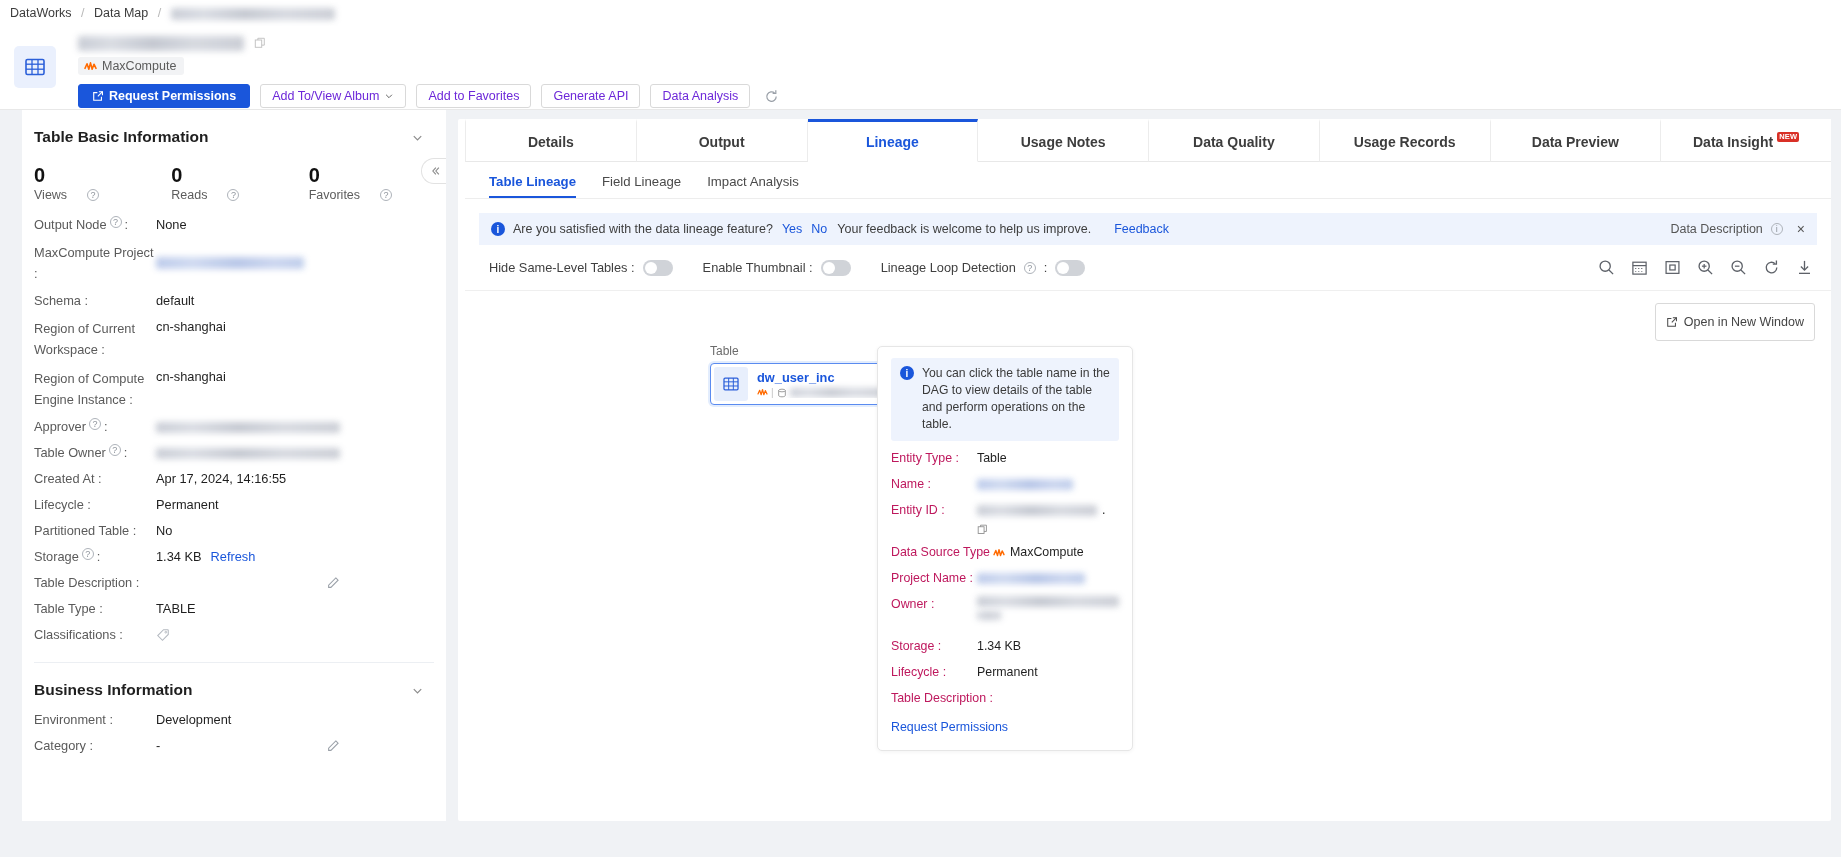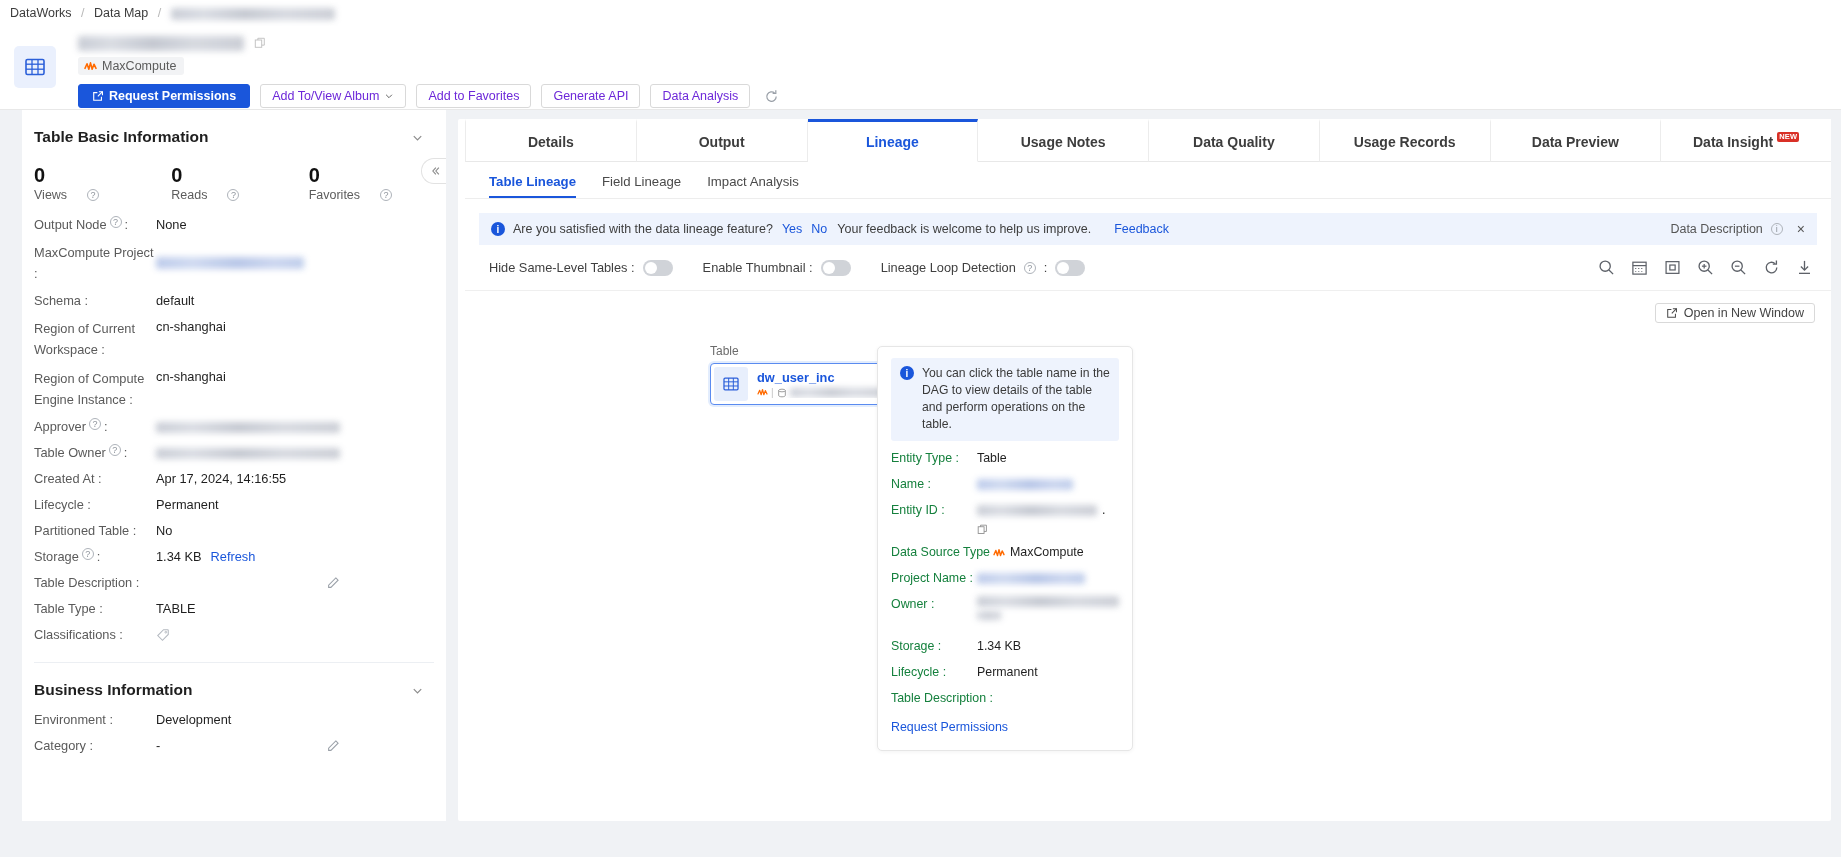--- a/index.html
+++ b/index.html
@@ -88,39 +88,39 @@
   #banner .right { margin-left:auto; display:flex; align-items:center; gap:8px; color:#555; }
   
   #controls { display:flex; align-items:center; padding:14px 18px 14px 24px; border-bottom:1px solid #efefef; }
   .ctl { display:flex; align-items:center; gap:8px; font-size:12.8px; color:#3f3f3f; margin-right:30px; }
   .toggle { width:30px; height:16px; border-radius:8px; background:#d0d3d8; position:relative; cursor:pointer; }
   .toggle::after { content:""; position:absolute; top:2px; left:2px; width:12px; height:12px; border-radius:50%; background:#fff; }
   #gtools { margin-left:auto; display:flex; align-items:center; gap:16px; color:#5d6168; }
   .gtool { cursor:pointer; display:inline-flex; }
   
   #canvas { position:relative; height:476px; }
-  #open-new { position:absolute; right:16px; top:12px; height:20px; border:1px solid #d9d9d9; background:#fff;
+  #open-new { position:absolute; right:16px; top:12px; height:38px; border:1px solid #d9d9d9; background:#fff;
       border-radius:3px; font-size:12.5px; color:#444; padding:0 10px; display:inline-flex; align-items:center;
       gap:6px; cursor:pointer; }
   #node-col { position:absolute; left:245px; top:53px; }
   .node-lbl { font-size:12px; color:#6b6b6b; margin-bottom:5px; }
   #node { width:184px; height:42px; border:1px solid #5a8bf0; border-radius:4px; background:#fff;
       display:flex; align-items:center; padding:3px; box-shadow:0 0 0 2px #e3edfd; cursor:pointer; }
   #node .nic { width:34px; height:34px; background:#e8effc; border-radius:3px; display:flex;
       align-items:center; justify-content:center; flex-shrink:0; }
   #node .ntxt { padding-left:9px; overflow:hidden; }
   #node .nname { font-size:12.8px; font-weight:bold; color:#1a56db; line-height:15px; }
   #node .nmeta { display:flex; align-items:center; gap:3px; margin-top:2px; }
   
   #detail { position:absolute; left:412px; top:55px; width:256px; background:#fff; border:1px solid #e6e6e6;
       border-radius:5px; padding:11px 13px 14px 13px; box-shadow:0 1px 4px rgba(0,0,0,.05); }
   #detail-tip { background:#eef3fd; border-radius:3px; padding:7px 9px 8px 9px; display:flex; font-size:12.2px;
       color:#3a3a3a; line-height:17px; }
   .drow { display:flex; font-size:12.4px; margin-top:9px; line-height:17px; }
-  .drow .dk { width:86px; color:#15803d; flex-shrink:0; }
+  .drow .dk { width:86px; color:#be185d; flex-shrink:0; }
   .drow .dv { color:#1f1f1f; display:flex; align-items:center; gap:5px; flex-wrap:wrap; }
   #detail .sep-sp { height:9px; }
   svg { display:block; }
 </style>
 </head>
 <body>
 
 <div id="breadcrumb">
   <span class="crumb">DataWorks</span>
   <span class="sep">/</span>

